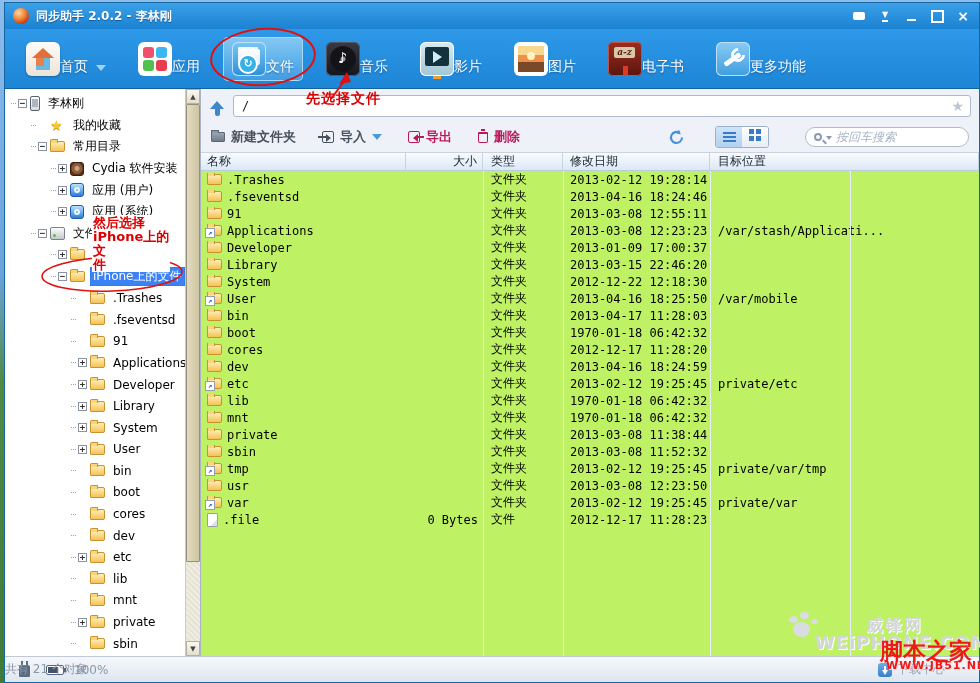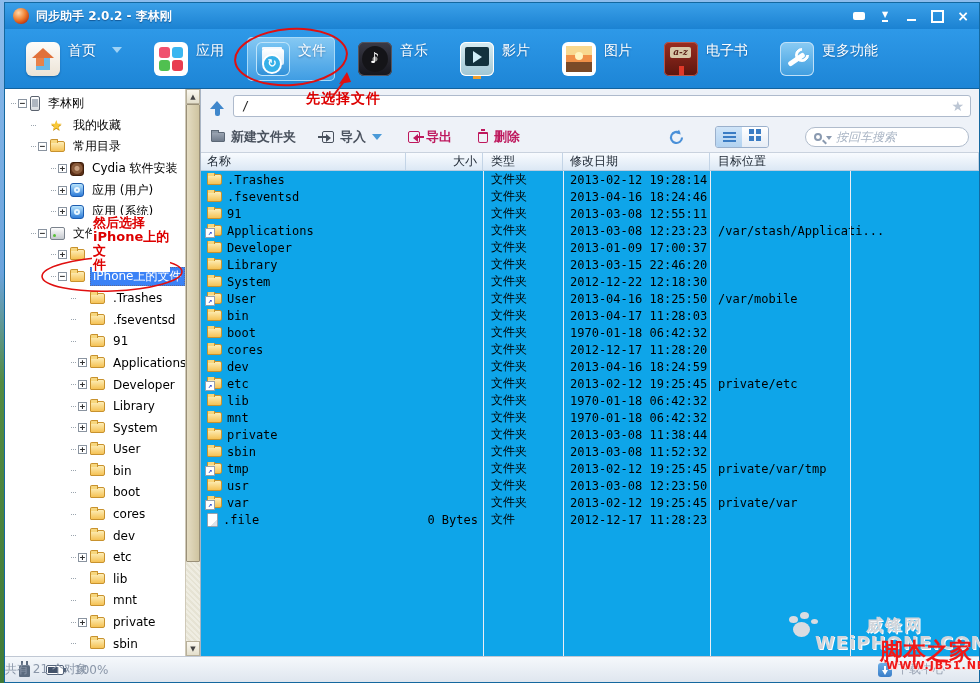--- a/index.html
+++ b/index.html
@@ -16,21 +16,21 @@
   .wc-group{display:flex;gap:10px;align-items:center}
   .wc{width:16px;height:14px;display:flex;align-items:center;justify-content:center;color:#fff;cursor:default}
   .wc-chat::before{content:"";width:12px;height:8px;background:#fff;border-radius:2px}
   .wc-tray::before{content:"▼";font-size:8px;line-height:8px;border-bottom:2px solid #fff;padding-bottom:1px}
   .wc-min::before{content:"";width:9px;height:2px;background:#fff;margin-top:7px}
   .wc-max::before{content:"";width:9px;height:9px;border:2px solid #fff}
   .wc-close{font-size:14px;font-weight:bold}
 
   
   .toolbar{height:60px;background:linear-gradient(#2e99e8,#1d85d6);border-bottom:1px solid #12629e;display:flex;align-items:center;padding:0 0 0 12px;gap:14px;flex:none}
-  .tb-item{display:flex;align-items:flex-start;gap:8px;padding:5px 9px;border-radius:5px;position:relative;cursor:default}
+  .tb-item{display:flex;align-items:flex-end;gap:0;padding:5px 9px;border-radius:5px;position:relative;cursor:default}
   .tb-item.sel{background:linear-gradient(#86c9f3,#3e9ce3);box-shadow:inset 0 0 0 1px #a7daf8}
   .tb-label{color:#fff;font-size:14px;text-shadow:0 1px 2px rgba(0,40,90,.45);white-space:nowrap}
   .tb-caret{width:0;height:0;border:5px solid transparent;border-top:6px solid #9fd2f5;margin:5px 0 0 8px}
   .tb-ic{width:34px;height:34px;border-radius:6px;position:relative;flex:none}
   .tb-ic-home{background:linear-gradient(#fefdfa,#ece3d6);box-shadow:0 1px 2px rgba(0,30,70,.35)}
   .tb-ic-home::before{content:"";position:absolute;left:6px;top:6px;border-left:11px solid transparent;border-right:11px solid transparent;border-bottom:10px solid #e0713a}
   .tb-ic-home::after{content:"";position:absolute;left:10px;top:16px;width:14px;height:12px;background:#e8824a;box-shadow:inset -6px -4px 0 #68b8e8}
   .tb-ic-store{background:linear-gradient(#ffc24e,#ef7d14);box-shadow:inset 0 0 0 1px #ffe0a0}
   .tb-ic-store::before{content:"";position:absolute;left:8px;top:5px;width:17px;height:15px;border:3px solid #fff;border-top:none;border-radius:0 0 11px 11px}
   .tb-ic-store::after{content:"";position:absolute;right:8px;bottom:5px;width:4px;height:8px;background:#e03020;border-radius:1px}
@@ -116,21 +116,21 @@
   .vt-list-ic{width:13px;height:10px;background:repeating-linear-gradient(180deg,#3a7cc4 0 2px,transparent 2px 4px)}
   .vt-grid-ic{width:5px;height:5px;background:#3a7cc4;box-shadow:7px 0 0 #3a7cc4,0 7px 0 #3a7cc4,7px 7px 0 #3a7cc4;margin:-6px 7px 6px 0}
   .search{width:164px;height:20px;border:1px solid #b0bccc;border-radius:11px;background:#fff;display:flex;align-items:center;padding:0 8px;gap:4px;flex:none}
   .mag{width:8px;height:8px;border:2px solid #8a9ab0;border-radius:50%;position:relative;flex:none}
   .mag::after{content:"";position:absolute;left:6px;top:6px;width:5px;height:2px;background:#8a9ab0;transform:rotate(45deg)}
   .mag-caret{width:0;height:0;border:3px solid transparent;border-top:4px solid #8a9ab0;margin-top:4px}
   .search input{border:none;outline:none;flex:1;font-size:12px;color:#555;min-width:0;font-style:italic}
   .search input::placeholder{color:#a8b4c4}
 
   
-  .list{flex:1;display:flex;flex-direction:column;min-height:0;background:#0ea5e9;position:relative}
+  .list{flex:1;display:flex;flex-direction:column;min-height:0;background:#bef264;position:relative}
   .lhead{height:18px;display:flex;background:linear-gradient(#f8fbfe,#dce8f5);border-bottom:1px solid #b8cce0;font-size:12px;color:#1a2430;flex:none}
   .lhead>div{border-right:1px solid #c3d4e6;display:flex;align-items:center}
   .lbody{flex:1;position:relative;overflow:hidden}
   .fr{display:flex;height:17px;align-items:center;font-size:12px;color:#000}
   .c-name{width:205px;padding-left:6px;display:flex;gap:5px;align-items:center;font-family:"DejaVu Sans Mono","Liberation Mono",monospace;overflow:hidden;flex:none}
   .c-size{width:77px;text-align:right;padding-right:5px;font-family:"DejaVu Sans Mono","Liberation Mono",monospace;justify-content:flex-end;flex:none}
   .c-type{width:80px;padding-left:8px;flex:none}
   .c-date{width:147px;padding-left:7px;font-family:"DejaVu Sans Mono","Liberation Mono",monospace;flex:none}
   .c-target{flex:1;padding-left:8px;font-family:"DejaVu Sans Mono","Liberation Mono",monospace;overflow:hidden;white-space:nowrap}
   .fi{position:relative;flex:none}

